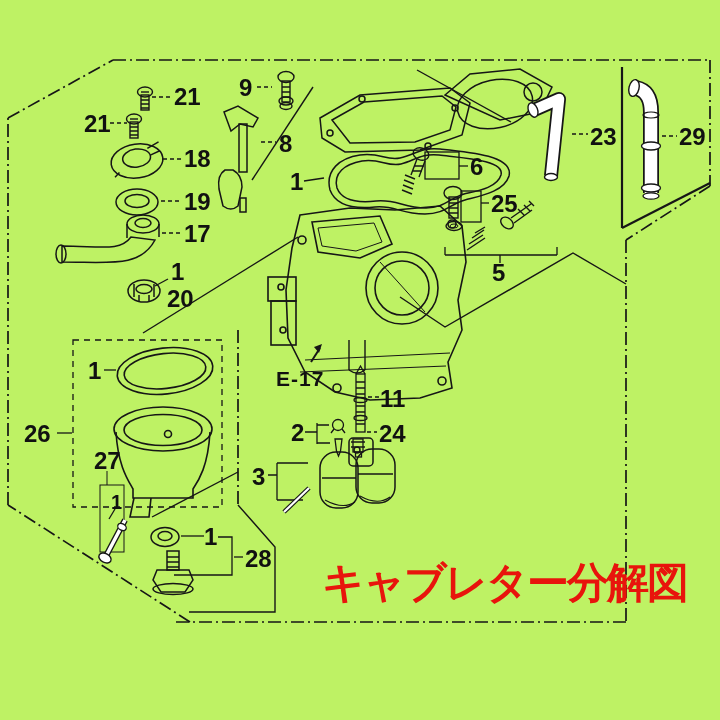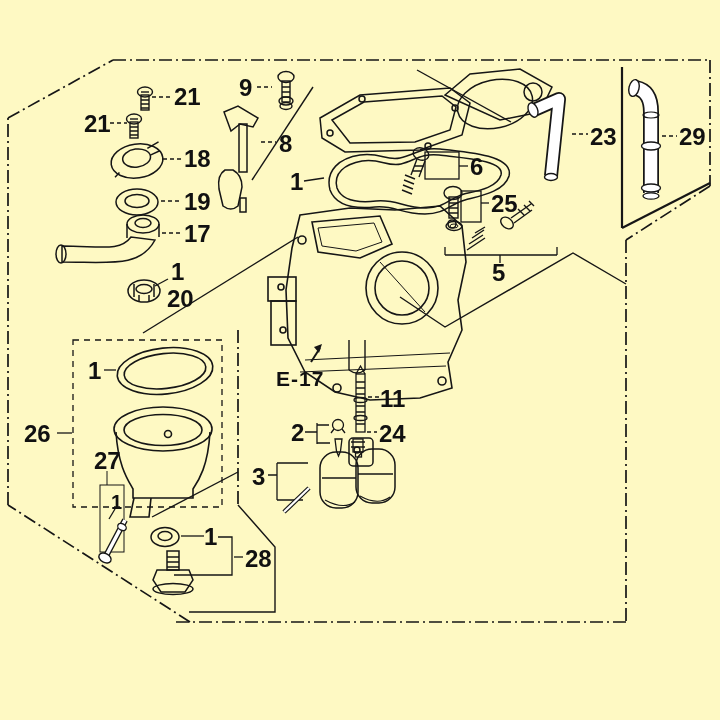--- a/index.html
+++ b/index.html
@@ -1,16 +1,16 @@
 <!DOCTYPE html>
 <html><head>
 <meta charset="utf-8">
 <style>
   html,body{margin:0;padding:0;background:#ffffff;}
-  .stage{position:relative;width:720px;height:720px;background:#fef9c3;overflow:hidden;
+  .stage{position:relative;width:720px;height:720px;background:#bef264;overflow:hidden;
          font-family:"Liberation Sans",sans-serif;}
   svg{position:absolute;left:0;top:0;}
   svg text{font-family:"Liberation Sans","DejaVu Sans",sans-serif;font-weight:bold;fill:#111;}
   .plabel{font-size:24px;}
   .plabel-sm{font-size:20px;}
   .ref{font-size:21px;letter-spacing:1px;}
   .title-overlay{position:absolute;left:322px;top:556px;width:330px;height:58px;
     font-weight:bold;font-size:42px;line-height:54px;letter-spacing:-2px;
     color:#e8140c;font-family:"DejaVu Sans","Liberation Sans",sans-serif;white-space:nowrap;}
   .ln{stroke:#161616;fill:none;}
@@ -311,14 +311,15 @@
     <text class="plabel" x="204" y="545">1</text>
     <text class="plabel" x="245" y="567">28</text>
     <text class="plabel" x="291" y="441">2</text>
     <text class="plabel" x="379" y="442">24</text>
     <text class="plabel" x="380" y="407">11</text>
     <text class="plabel" x="252" y="485">3</text>
     <text class="ref" x="276" y="386">E-17</text>
   </g>
 </svg>
 
+<div class="title-overlay">キャブレター分解図</div>
 
 </div>
 
 </body></html>

